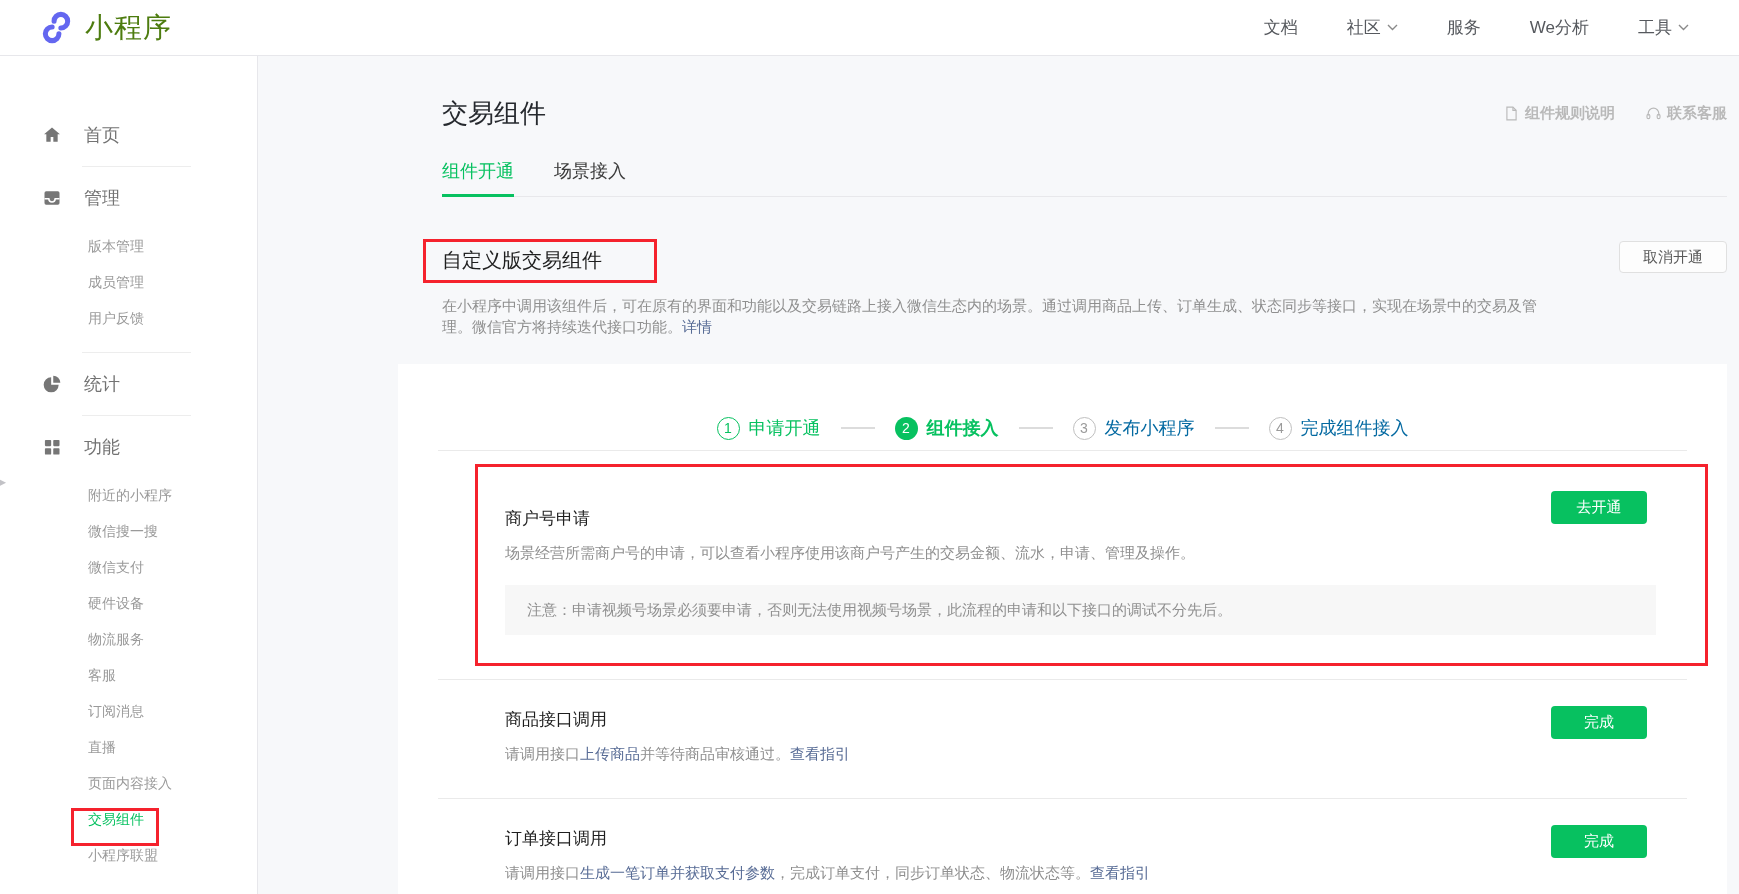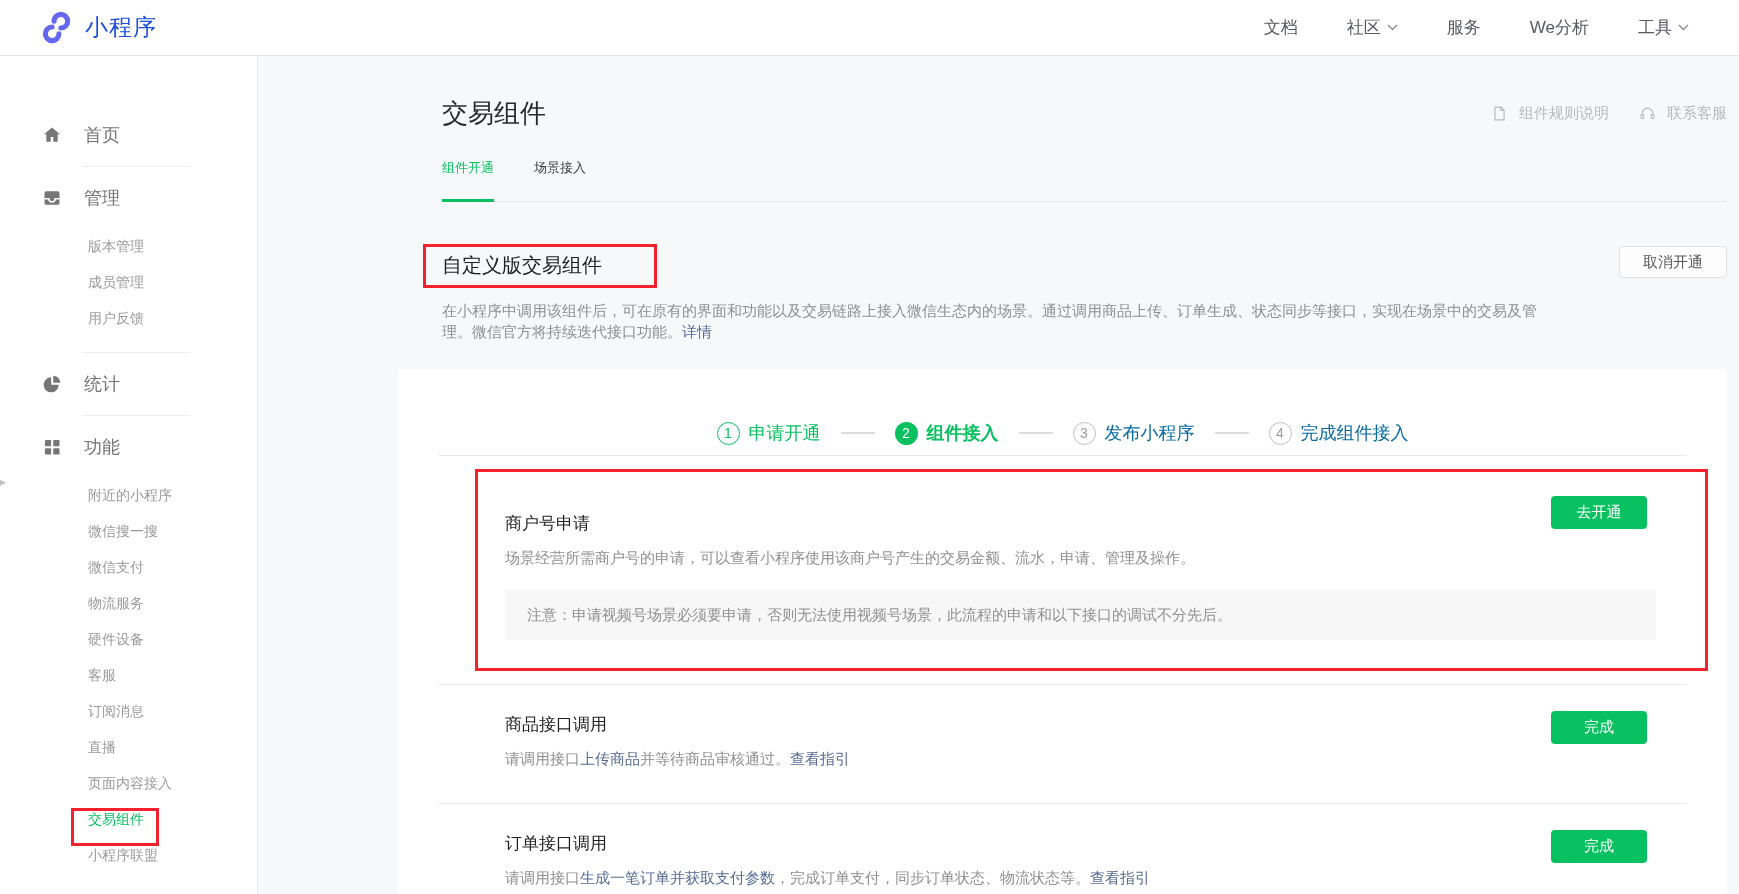--- a/index.html
+++ b/index.html
@@ -8,44 +8,44 @@
     font-family:"Liberation Sans","DejaVu Sans",sans-serif;
     background:#fff; color:#333; position:relative;
   }
   
   .header {
     height:56px; background:#fff; border-bottom:1px solid #e7e7eb;
     display:flex; align-items:center; justify-content:space-between;
     padding:0 50px 0 40px;
   }
   .logo { display:flex; align-items:center; gap:12px; cursor:pointer; }
-  .logo-text { font-size:23px; color:#1d4ed8; letter-spacing:1px; }
+  .logo-text { font-size:28px; color:#4d7c0f; letter-spacing:1px; }
   .top-nav { display:flex; align-items:center; gap:49px; }
   .nav-item { font-size:17px; color:#56595e; display:flex; align-items:center; gap:6px; cursor:pointer; }
   
   .layout { display:flex; height:838px; }
   .sidebar {
     width:258px; background:#fff; border-right:1px solid #e7e7eb;
     padding-top:64px; overflow:hidden; flex:none;
   }
   .group-head { display:flex; align-items:center; gap:22px; padding-left:42px; height:30px; font-size:18px; color:#737373; cursor:pointer; }
   .side-divider { border-top:1px solid #ededed; margin:16px 66px 16px 82px; }
   .sub-list { margin-top:15px; }
   .sub-item { position:relative; padding-left:88px; height:36px; line-height:36px; font-size:14px; color:#9a9a9a; cursor:pointer; }
   .sub-item.active { color:#07c160; }
   .side-red-ring { position:absolute; left:71px; top:7px; width:88px; height:38px; border:3px solid #f5222d; pointer-events:none; }
   .collapse-handle { position:absolute; left:-2px; top:472px; color:#c2c2c6; font-size:16px; cursor:pointer; }
   
   .main { flex:1; background:#f7f8fa; padding:0 12px 0 140px; overflow:hidden; }
   .main-head { margin:40px 0 0 44px; display:flex; justify-content:space-between; align-items:center; }
   .page-title { font-size:26px; color:#26292e; font-weight:400; }
   .toolbar { display:flex; align-items:center; gap:30px; }
-  .tool-link { display:flex; gap:11px; font-size:15px; color:#b9b9b9; cursor:pointer; }
+  .tool-link { display:flex; gap:5px; font-size:15px; color:#b9b9b9; cursor:pointer;font-weight:bold; }
   .tabs-row { margin:28px 0 0 44px; border-bottom:1px solid #e8e8eb; display:flex; gap:40px; }
-  .tab { position:relative; font-size:13px; color:#3c3c3c; padding-bottom:24px; cursor:pointer; }
+  .tab { position:relative; font-size:18px; color:#3c3c3c; padding-bottom:13px; cursor:pointer; }
   .tab.active { color:#07c160; }
   .tab.active::after { content:""; position:absolute; left:0; right:0; bottom:-1px; height:3px; background:#07c160; }
   
   .section-head { margin:42px 0 0 44px; display:flex; justify-content:space-between; align-items:flex-start; padding-right:0; }
   .red-box-title {
     border:3px solid #f5222d; padding:5px 52px 6px 16px; margin-left:-19px;
     font-size:20px; color:#1f1f1f;
   }
   .cancel-btn {
     margin-top:2px; background:#fdfdfd; border:1px solid #e0e0e0; border-radius:4px;
@@ -174,22 +174,22 @@
             <rect x="3.5" y="13.5" width="7.5" height="7.5" rx="1" fill="#767676"></rect>
             <rect x="13.5" y="13.5" width="7.5" height="7.5" rx="1" fill="#767676"></rect>
           </svg>
         </span>
         <span>功能</span>
       </div>
       <div class="sub-list">
         <div class="sub-item">附近的小程序</div>
         <div class="sub-item">微信搜一搜</div>
         <div class="sub-item">微信支付</div>
+        <div class="sub-item">硬件设备</div>
         <div class="sub-item">物流服务</div>
-        <div class="sub-item">硬件设备</div>
         <div class="sub-item">客服</div>
         <div class="sub-item">订阅消息</div>
         <div class="sub-item">直播</div>
         <div class="sub-item">页面内容接入</div>
         <div class="sub-item active">交易组件<span class="side-red-ring"></span></div>
         <div class="sub-item">小程序联盟</div>
       </div>
     </div>
 
   <div class="main">

